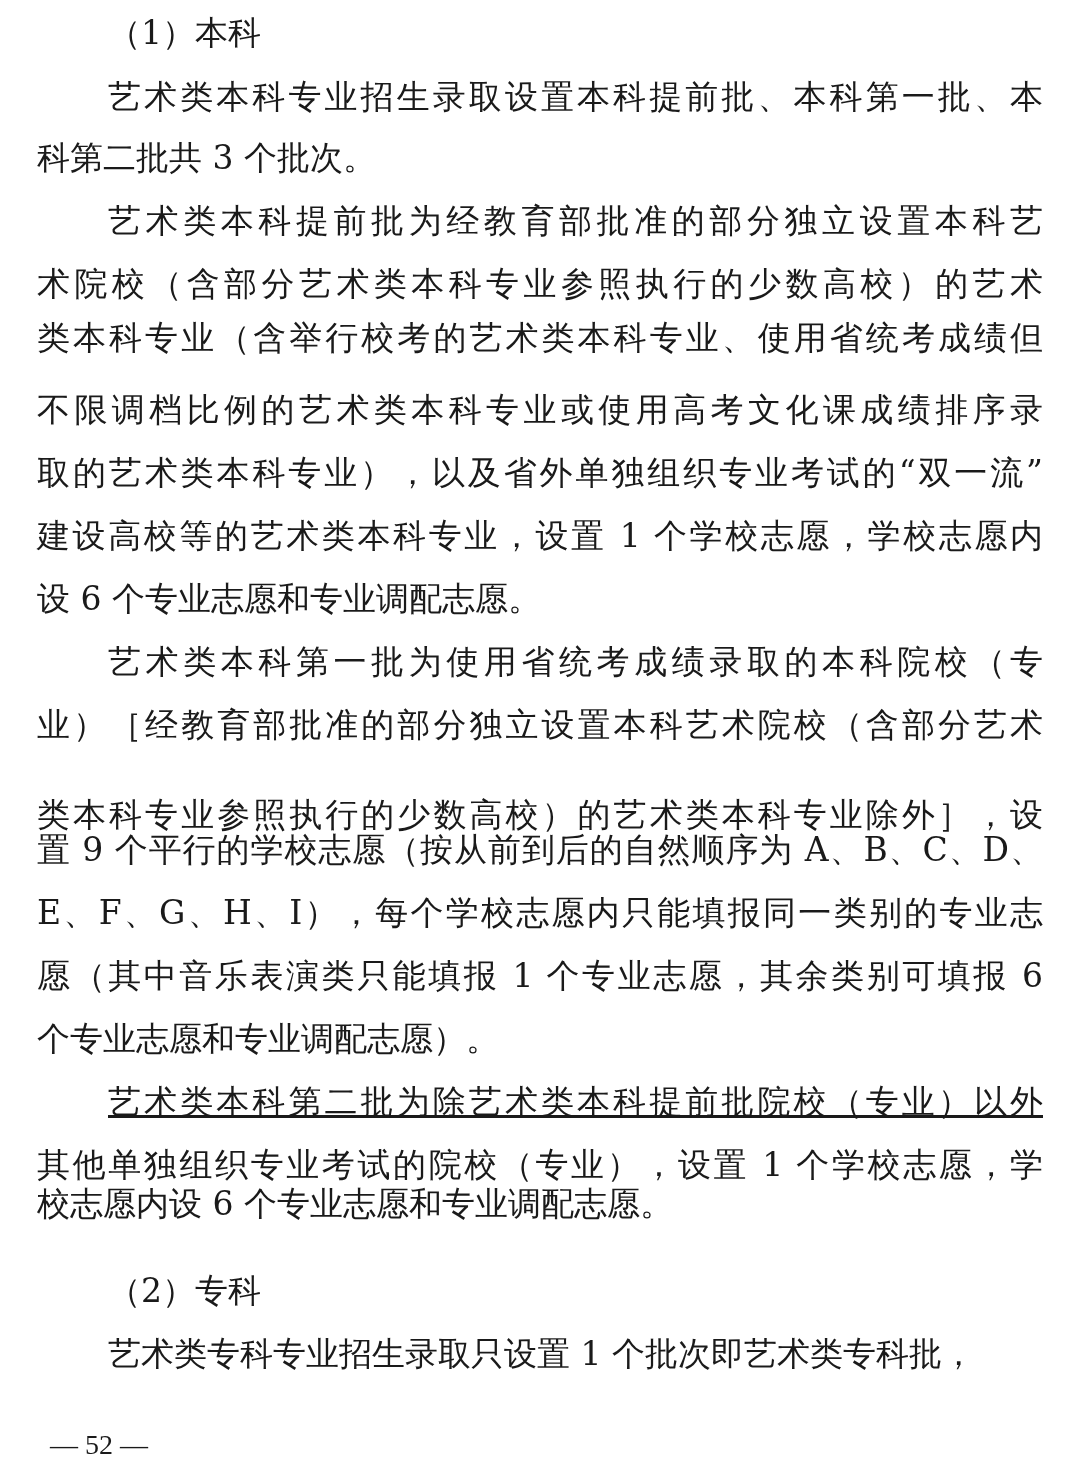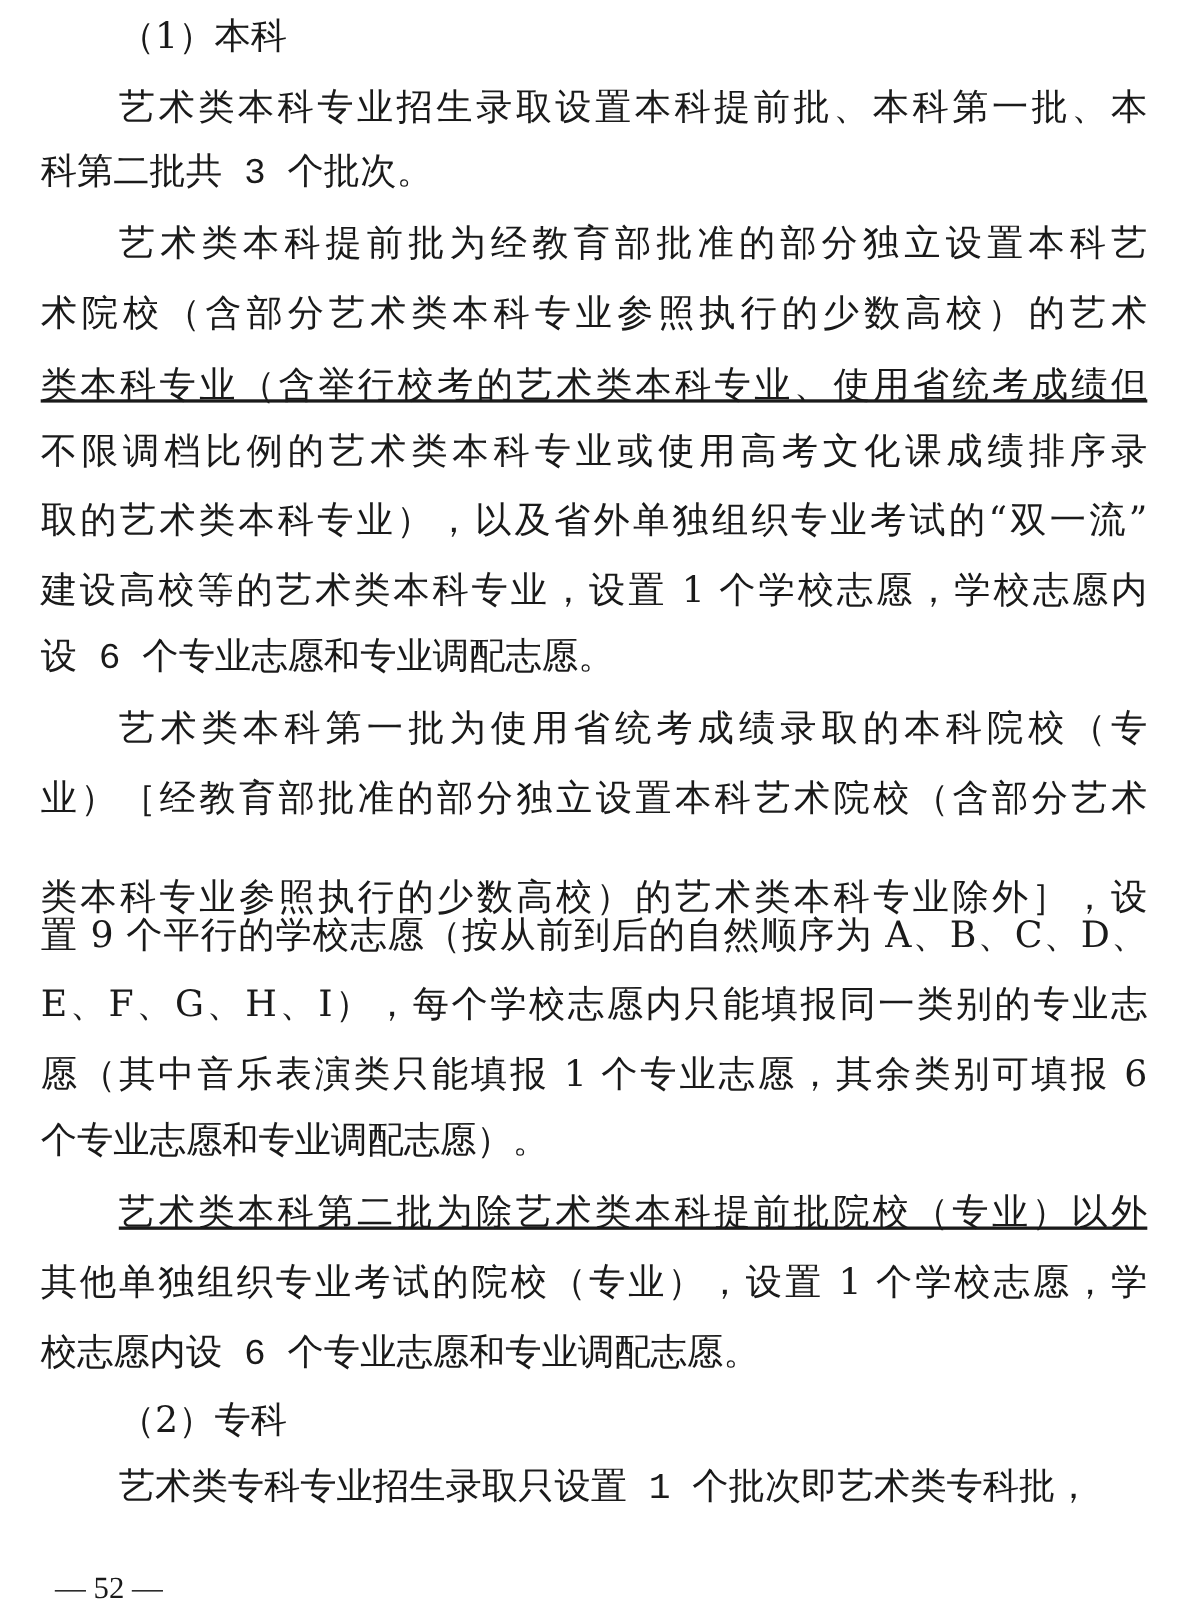--- a/index.html
+++ b/index.html
@@ -26,21 +26,20 @@
     text-align: justify;
     text-align-last: justify;
     letter-spacing: 0;
   }
   .line.indent {
     left: 108px;
     width: 935px;
   }
   .line.last {
     text-align-last: left;
-    font-family: Liberation Mono, monospace;
   }
   .heading {
     position: absolute;
     left: 108px;
     font-size: 33px;
     line-height: 48px;
     height: 48px;
     white-space: nowrap;
   }
   .page-number {
@@ -61,41 +60,41 @@
   <div class="heading" style="top:9px;">（1）本科</div>
 
   <div>
     <div class="line indent" style="top:73px;">艺术类本科专业招生录取设置本科提前批、本科第一批、本</div>
     <div class="line last" style="top:134px;">科第二批共 3 个批次。</div>
   </div>
 
   <div>
     <div class="line indent" style="top:197px;">艺术类本科提前批为经教育部批准的部分独立设置本科艺</div>
     <div class="line" style="top:260px;">术院校（含部分艺术类本科专业参照执行的少数高校）的艺术</div>
-    <div class="line" style="top:326px;text-decoration:underline;">类本科专业（含举行校考的艺术类本科专业、使用省统考成绩但</div>
+    <div class="line" style="top:314px;">类本科专业（含举行校考的艺术类本科专业、使用省统考成绩但</div>
     <div class="line" style="top:386px;">不限调档比例的艺术类本科专业或使用高考文化课成绩排序录</div>
     <div class="line" style="top:449px;">取的艺术类本科专业），以及省外单独组织专业考试的“双一流”</div>
     <div class="line" style="top:512px;">建设高校等的艺术类本科专业，设置 1 个学校志愿，学校志愿内</div>
     <div class="line last" style="top:575px;">设 6 个专业志愿和专业调配志愿。</div>
   </div>
 
   <div>
     <div class="line indent" style="top:638px;">艺术类本科第一批为使用省统考成绩录取的本科院校（专</div>
     <div class="line" style="top:701px;">业）［经教育部批准的部分独立设置本科艺术院校（含部分艺术</div>
     <div class="line" style="top:763px;margin-top:28px;">类本科专业参照执行的少数高校）的艺术类本科专业除外］，设</div>
     <div class="line" style="top:826px;">置 9 个平行的学校志愿（按从前到后的自然顺序为 A、B、C、D、</div>
     <div class="line" style="top:889px;">E、F、G、H、I），每个学校志愿内只能填报同一类别的专业志</div>
     <div class="line" style="top:952px;">愿（其中音乐表演类只能填报 1 个专业志愿，其余类别可填报 6</div>
     <div class="line last" style="top:1015px;">个专业志愿和专业调配志愿）。</div>
   </div>
 
   <div>
     <div class="line indent" style="top:1078px;text-decoration:underline;">艺术类本科第二批为除艺术类本科提前批院校（专业）以外</div>
     <div class="line" style="top:1141px;">其他单独组织专业考试的院校（专业），设置 1 个学校志愿，学</div>
-    <div class="line last" style="top:1208px;">校志愿内设 6 个专业志愿和专业调配志愿。</div>
+    <div class="line last" style="top:1180px;">校志愿内设 6 个专业志愿和专业调配志愿。</div>
   </div>
 
   <div class="heading" style="top:1267px;text-align:center;">（2）专科</div>
 
   <div>
     <div class="line indent last" style="top:1330px;">艺术类专科专业招生录取只设置 1 个批次即艺术类专科批，</div>
   </div>
 
   <div class="page-number">— 52 —</div>
 

